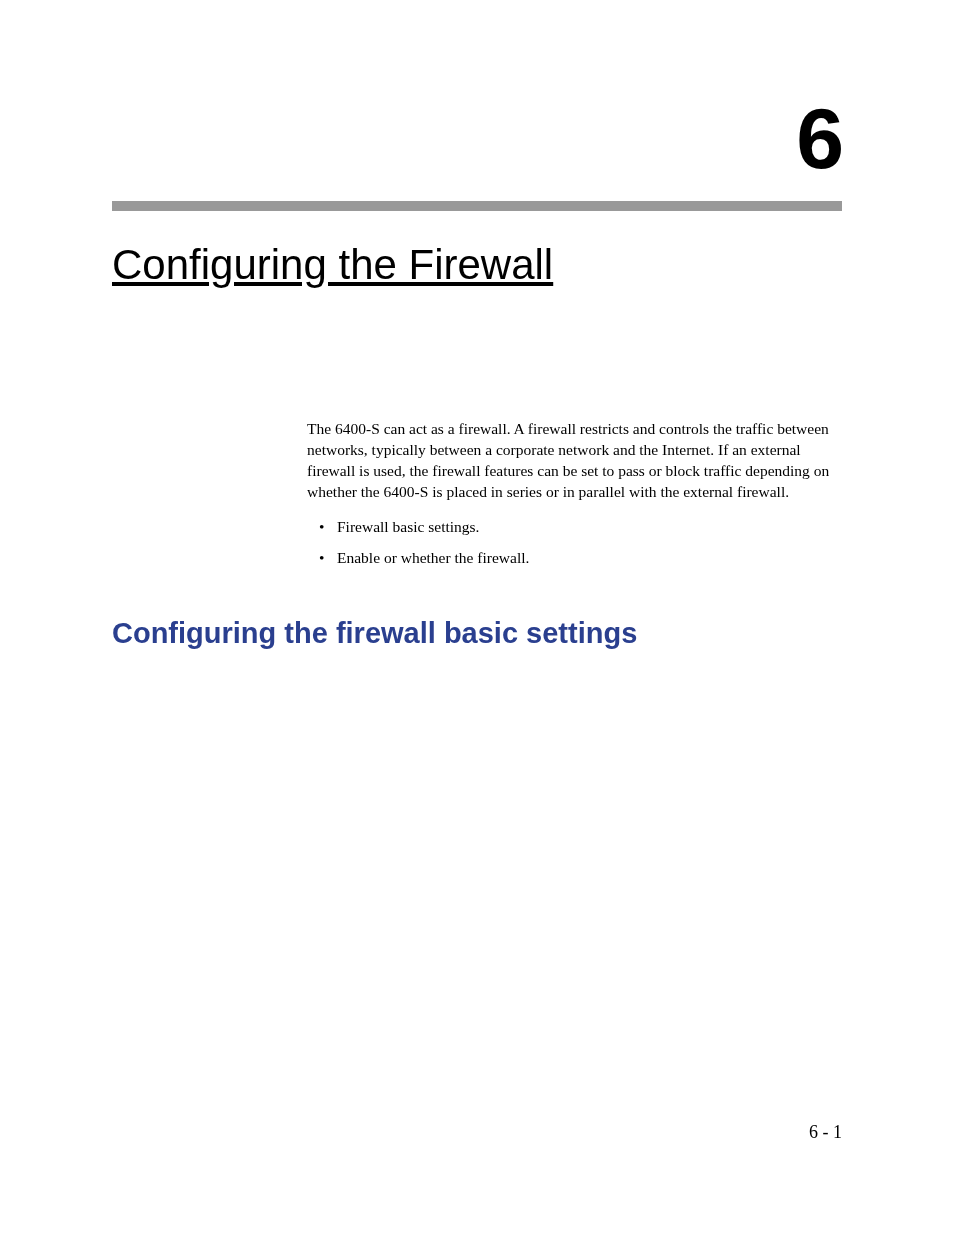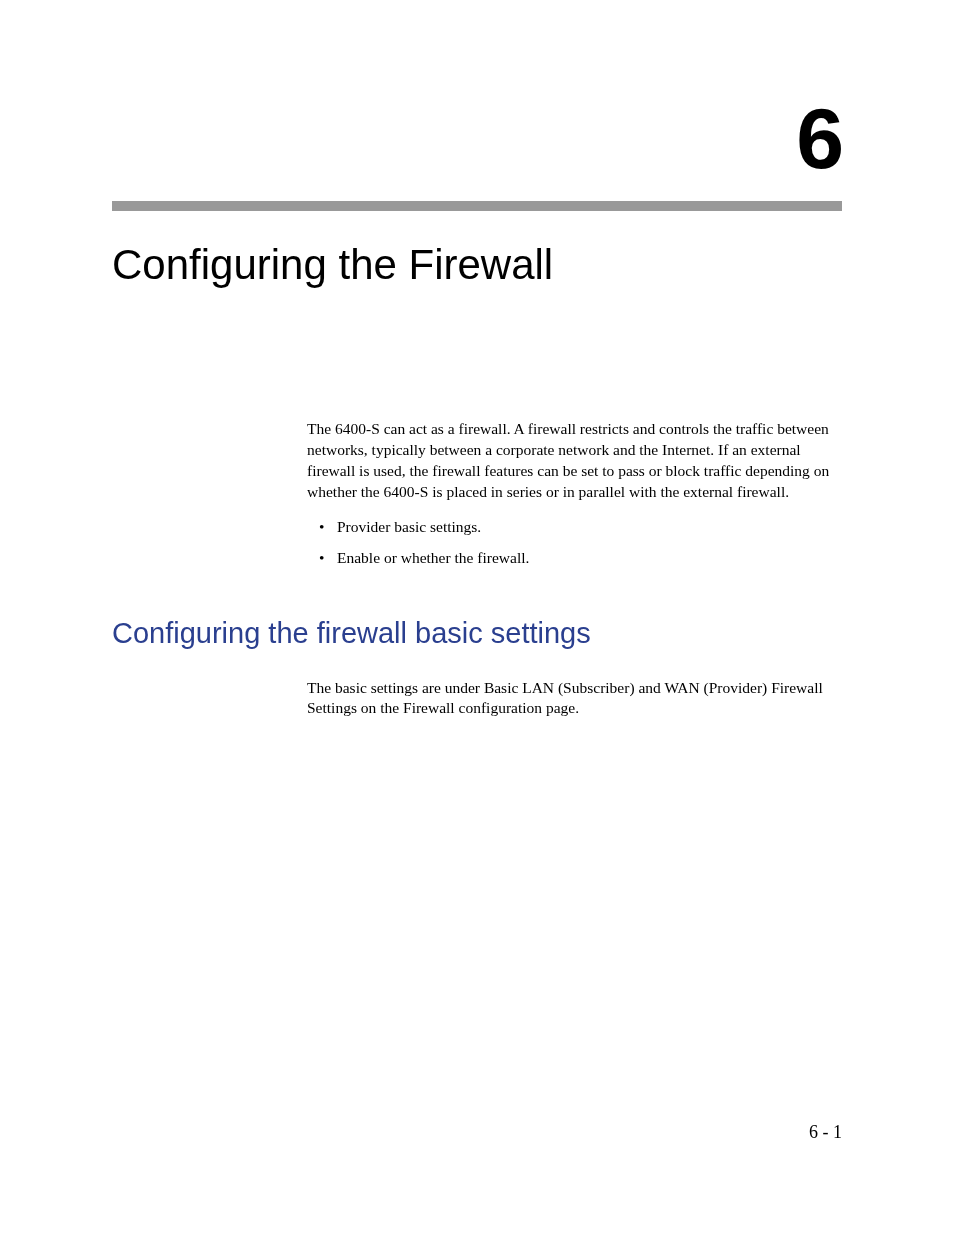--- a/index.html
+++ b/index.html
@@ -33,20 +33,21 @@
       margin-bottom: 30px;
     }
     .chapter-title {
       font-family: 'Arial Narrow', 'Helvetica Neue', Arial, sans-serif;
       font-weight: 400;
       font-size: 42px;
       color: #000;
       margin-bottom: 130px;
       letter-spacing: 0px;
       font-stretch: condensed;
+      text-decoration: underline;
     }
     .body-text {
       margin-left: 195px;
       font-family: 'Palatino Linotype', Palatino, Georgia, serif;
       font-size: 15.5px;
       line-height: 1.35;
       color: #000;
     }
     .paragraph {
       margin-bottom: 14px;
@@ -62,21 +63,21 @@
       margin-bottom: 10px;
     }
     .bullet-list li::before {
       content: "•";
       position: absolute;
       left: 12px;
       top: 0;
     }
     .section-heading {
       font-family: 'Arial Narrow', 'Helvetica Neue', Arial, sans-serif;
-      font-weight: normal;
+      font-weight: bold;
       font-size: 29px;
       color: #2a3f8f;
       margin-top: 48px;
       margin-bottom: 20px;
       letter-spacing: 0px;
       font-stretch: condensed;
     }
     .page-footer {
       position: absolute;
       bottom: 92px;
@@ -90,25 +91,22 @@
 <body>
 
 <div class="page">
   <div class="chapter-number">6</div>
   <div class="divider"></div>
   <h1 class="chapter-title">Configuring the Firewall</h1>
 
   <div class="body-text">
     <p class="paragraph">The 6400-S can act as a firewall. A firewall restricts and controls the traffic between networks, typically between a corporate network and the Internet. If an external firewall is used, the firewall features can be set to pass or block traffic depending on whether the 6400-S is placed in series or in parallel with the external firewall.</p>
     <ul class="bullet-list">
-      <li>Provider basic settings.</li>
+      <li>Firewall basic settings.</li>
       <li>Enable or whether the firewall.</li>
     </ul>
   </div>
 
   <h2 class="section-heading">Configuring the firewall basic settings</h2>
 
-  <div class="body-text">
-    <p class="paragraph">The basic settings are under Basic LAN (Subscriber) and WAN (Provider) Firewall Settings on the Firewall configuration page.</p>
-  </div>
 </div>
 
 <div class="page-footer">6 - 1</div>
 
 </body></html>

